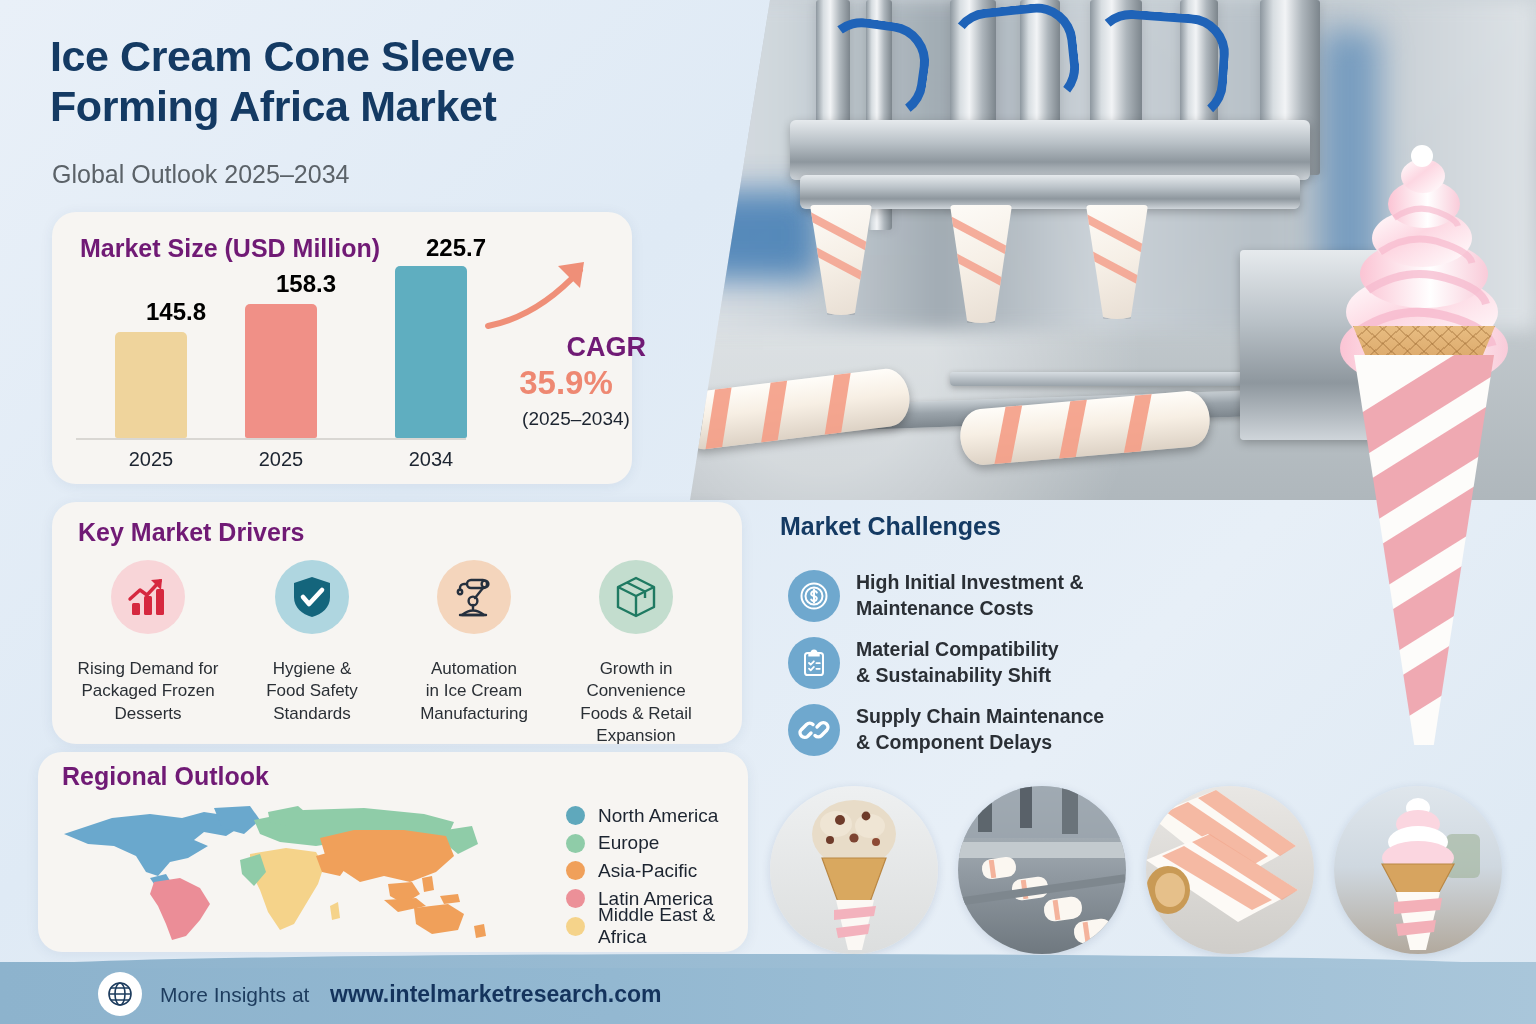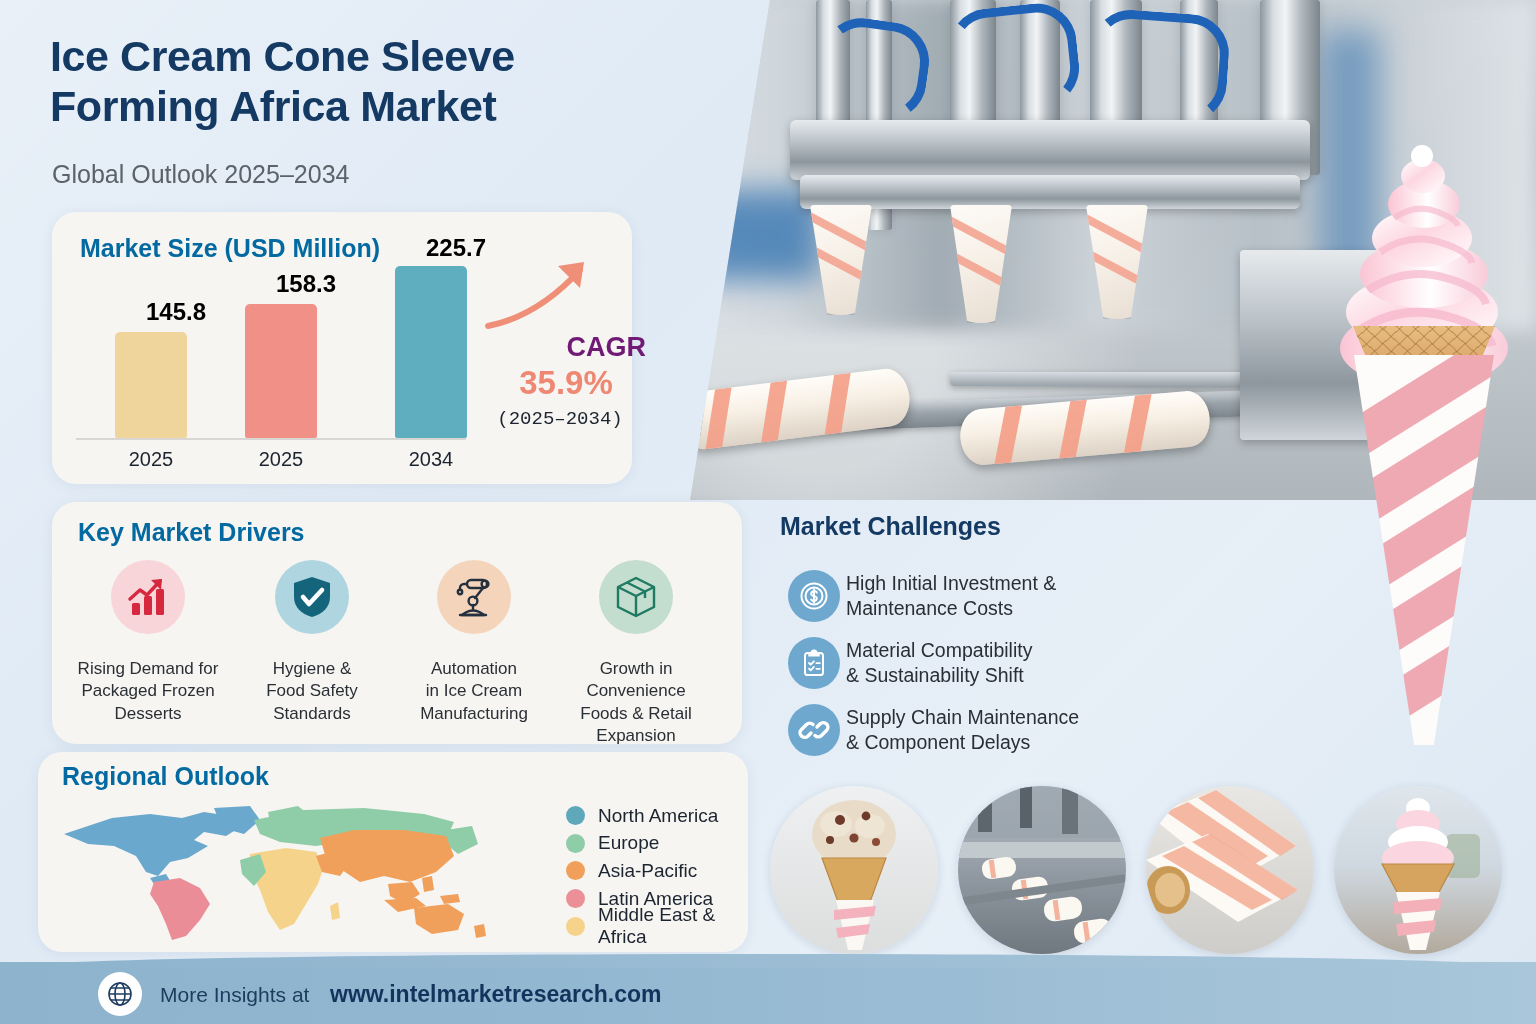--- a/index.html
+++ b/index.html
@@ -74,46 +74,46 @@
   .title{position:absolute;left:50px;top:32px;width:640px;
     font-size:43px;line-height:1.16;font-weight:bold;color:#143a63;letter-spacing:-.4px;}
   .subtitle{position:absolute;left:52px;top:160px;font-size:25px;color:#5b6268;}
 
   
   .card{position:absolute;background:#f7f5f2;border-radius:24px;
     box-shadow:0 2px 14px rgba(25,60,100,.07);}
 
   
   #market-card{left:52px;top:212px;width:580px;height:272px;}
-  .card-h{position:absolute;font-size:25px;font-weight:bold;color:#0369a1;}
+  .card-h{position:absolute;font-size:25px;font-weight:bold;color:#701a75;}
   #ms-title{left:28px;top:22px;}
   .axis{position:absolute;left:24px;top:226px;width:390px;height:2px;background:#d9d7d3;}
   .bar{position:absolute;bottom:46px;width:72px;border-radius:5px 5px 2px 2px;}
   .bar-val{position:absolute;font-size:24px;font-weight:bold;color:#000000;text-align:right;width:110px;}
   .bar-lbl{position:absolute;top:236px;font-size:20px;color:#1c2430;text-align:center;width:110px;}
   .cagr-arrow{position:absolute;left:430px;top:44px;width:120px;height:80px;}
   .cagr-t{position:absolute;left:434px;top:120px;width:160px;text-align:right;
     font-size:27px;font-weight:bold;color:#701a75;}
   .cagr-v{position:absolute;left:434px;top:152px;width:160px;text-align:center;
     font-size:33px;font-weight:bold;color:#ee8872;}
-  .cagr-r{position:absolute;left:428px;top:196px;width:160px;text-align:center;
-    font-size:19px;color:#1c2430;font-family:Liberation Mono, monospace;}
+  .cagr-r{position:absolute;left:444px;top:196px;width:160px;text-align:center;
+    font-size:19px;color:#1c2430;}
 
   
   #drivers-card{left:52px;top:502px;width:690px;height:242px;}
   #dr-title{left:26px;top:16px;}
   .driver{position:absolute;top:58px;width:164px;text-align:center;}
   .dicon{width:74px;height:74px;border-radius:50%;margin:0 auto;position:relative;
     display:flex;align-items:center;justify-content:center;}
   .dlabel{margin-top:24px;font-size:17px;line-height:1.32;color:#2a2f35;}
 
   
   #challenges{position:absolute;left:780px;top:512px;width:520px;}
   #ch-title{position:absolute;left:0;top:0;font-size:25px;font-weight:bold;color:#143a63;}
-  .chal{position:absolute;left:8px;display:flex;align-items:flex-end;gap:6px;}
+  .chal{position:absolute;left:8px;display:flex;align-items:flex-start;gap:16px;font-weight:bold;}
   .cicon{width:52px;height:52px;border-radius:50%;background:#6fa8ce;
     display:flex;align-items:center;justify-content:center;flex:0 0 auto;}
   .ctext{font-size:19.5px;line-height:1.32;color:#2a2f35;}
 
   
   #regional-card{left:38px;top:752px;width:710px;height:200px;}
   #rg-title{left:24px;top:10px;}
   #worldmap{position:absolute;left:16px;top:48px;width:480px;height:140px;}
   .legend{position:absolute;left:528px;top:50px;}
   .lrow{display:flex;align-items:center;gap:13px;height:27.6px;}

